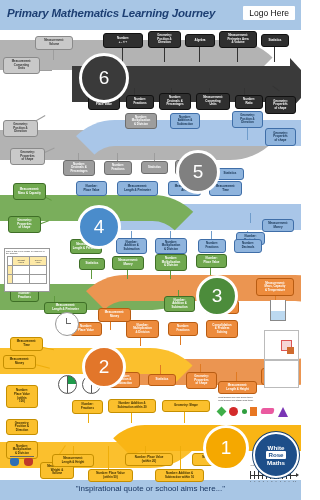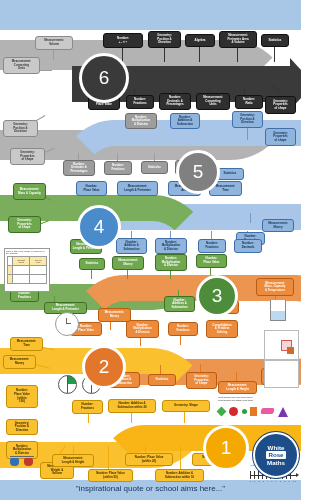--- a/index.html
+++ b/index.html
@@ -193,20 +193,22 @@
 
   <div class="band band-y6"></div>
   <div class="arrow6"></div>
   <div class="band band-y5"></div>
   <div class="band band-y4"></div>
   <div class="band band-y3"></div>
   <div class="band band-y2"></div>
   <div class="band band-y1"></div>
 
   <div class="header">
+    <div class="header-title">Primary Mathematics Learning Journey</div>
+    <div class="logo-here">Logo Here</div>
   </div>
 
   <div class="year-circle yc6">6</div>
   <div class="year-circle yc5">5</div>
   <div class="year-circle yc4">4</div>
   <div class="year-circle yc3">3</div>
   <div class="year-circle yc2">2</div>
   <div class="year-circle yc1">1</div>
 
   <div class="node n-dark" style="left: 103px; top: 33px; width: 40px; height: 15px; white-space: pre-line;">Number:

